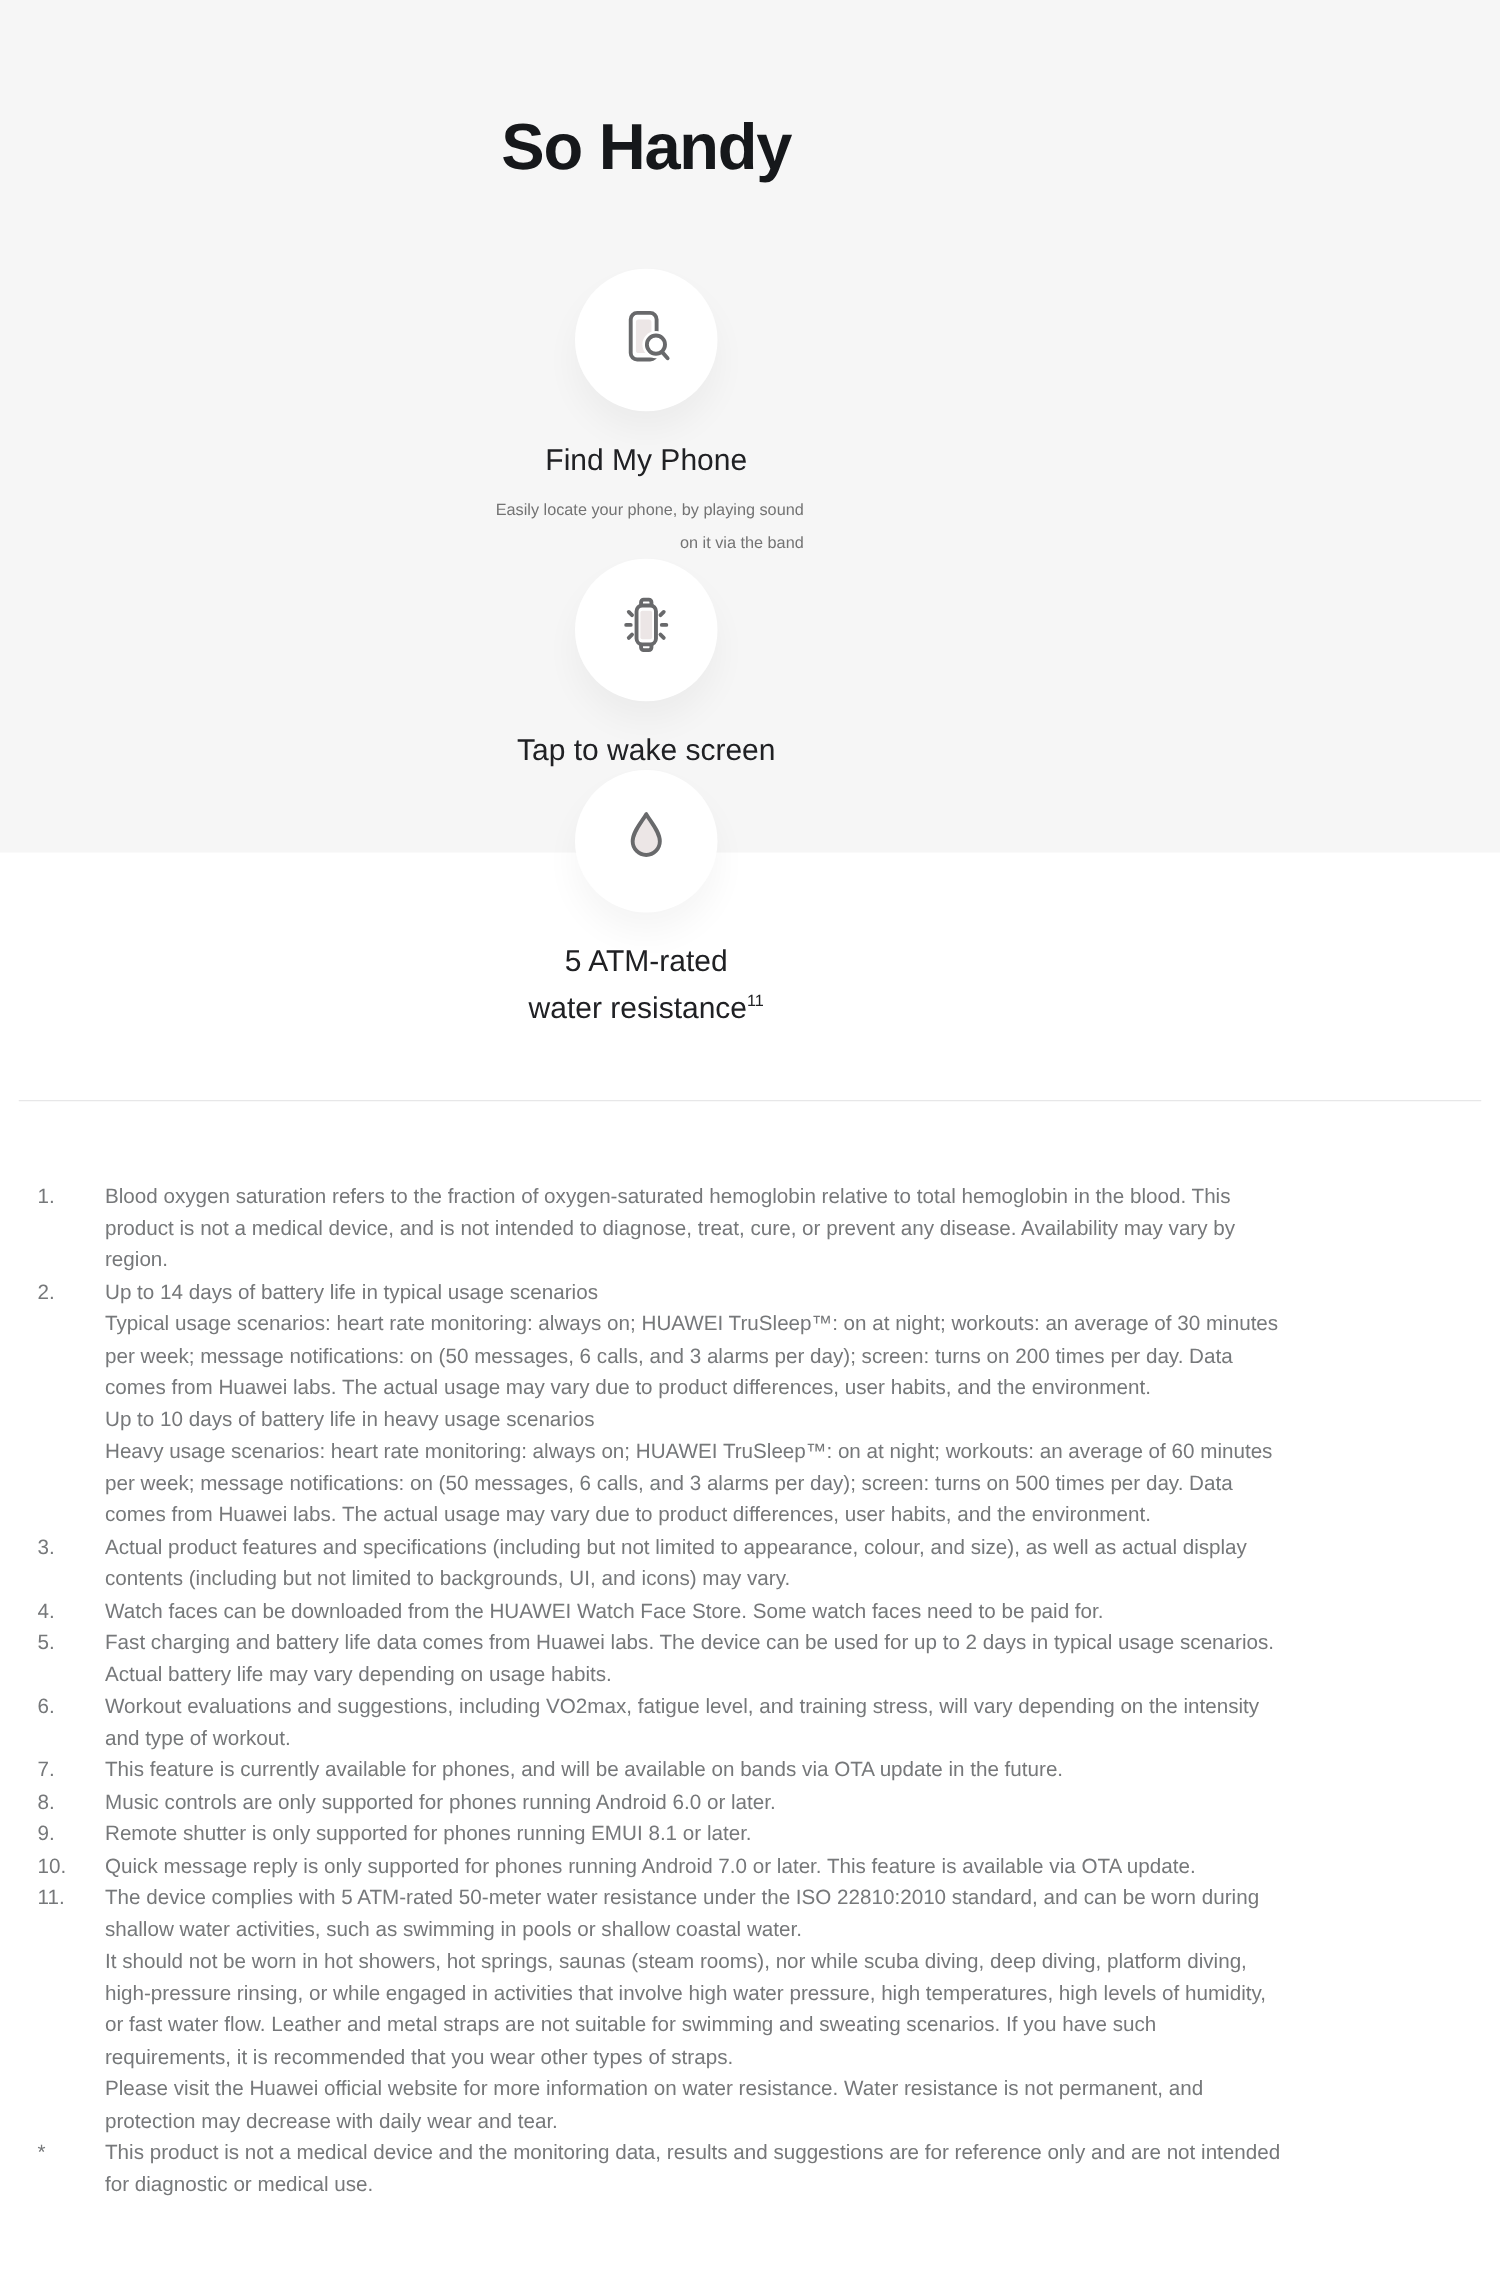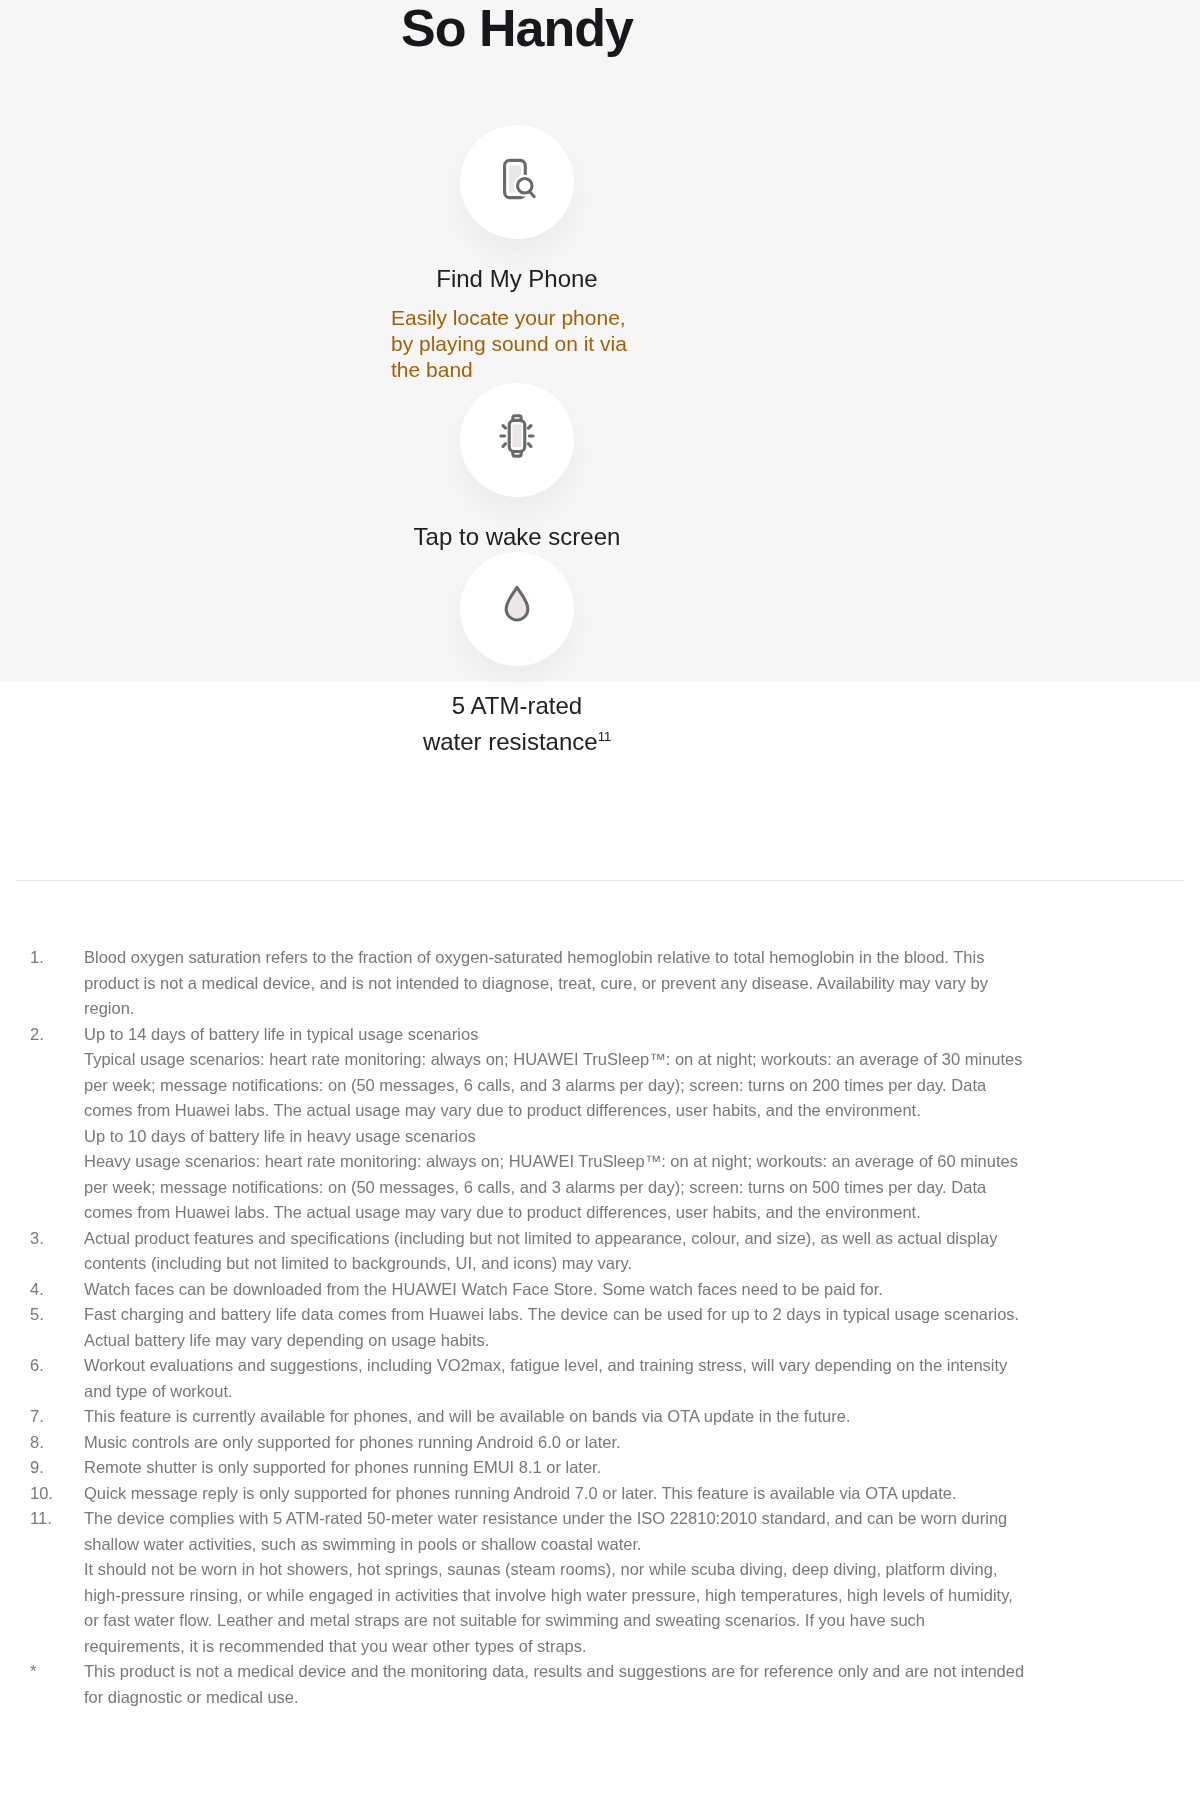--- a/index.html
+++ b/index.html
@@ -7,20 +7,21 @@
     width:1200px; height:1815px;
     background:#ffffff;
     font-family:"Liberation Sans","DejaVu Sans",sans-serif;
     overflow:hidden;
   }
   
   .hero {
     background:#f6f6f6;
     height:682px;
     box-sizing:border-box;
+    padding-top:90px;
   }
   .hero-inner { width:1010px; margin-left:12px; }
   .page-title {
     text-align:center;
     font-size:52px;
     font-weight:700;
     color:#16181b;
     letter-spacing:-1px;
     line-height:1.1;
   }
@@ -39,24 +40,24 @@
     margin-top:24px;
     font-size:24px;
     font-weight:400;
     color:#202124;
     line-height:31px;
     text-align:center;
   }
   .feature-title sup { font-size:13px; }
   .feature-desc {
     margin-top:11px;
-    font-size:21px;
-    color:#a16207;
+    font-size:13px;
+    color:#737373;
     line-height:26px;
-    text-align:left;
+    text-align:right;
     max-width:252px;
   }
   
   .divider {
     height:1px;
     background:#e7e7e8;
     margin:198px 15px 0 15px;
   }
   
   .footnotes {
@@ -206,20 +207,21 @@
       <span class="marker">10.</span>
       <div class="note-text">
         <p>Quick message reply is only supported for phones running Android 7.0 or later. This feature is available via OTA update.</p>
       </div>
     </div>
     <div class="note">
       <span class="marker">11.</span>
       <div class="note-text">
         <p>The device complies with 5 ATM-rated 50-meter water resistance under the ISO 22810:2010 standard, and can be worn during shallow water activities, such as swimming in pools or shallow coastal water.</p>
         <p>It should not be worn in hot showers, hot springs, saunas (steam rooms), nor while scuba diving, deep diving, platform diving, high-pressure rinsing, or while engaged in activities that involve high water pressure, high temperatures, high levels of humidity, or fast water flow. Leather and metal straps are not suitable for swimming and sweating scenarios. If you have such requirements, it is recommended that you wear other types of straps.</p>
+        <p>Please visit the Huawei official website for more information on water resistance. Water resistance is not permanent, and protection may decrease with daily wear and tear.</p>
       </div>
     </div>
     <div class="note">
       <span class="marker">*</span>
       <div class="note-text">
         <p>This product is not a medical device and the monitoring data, results and suggestions are for reference only and are not intended for diagnostic or medical use.</p>
       </div>
     </div>
   </div>
 

